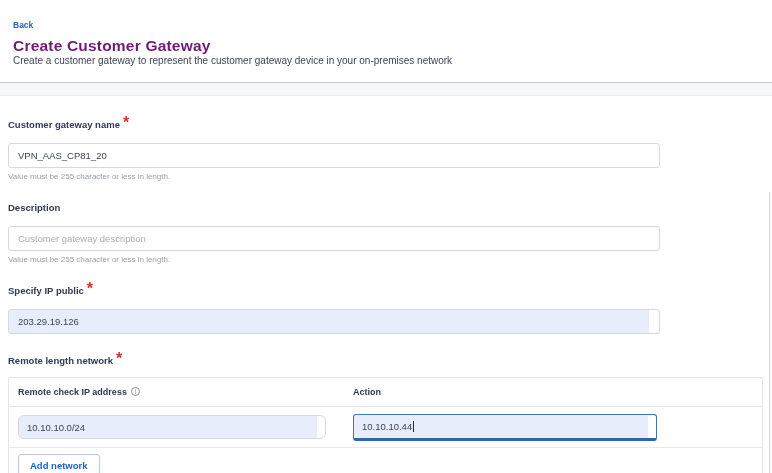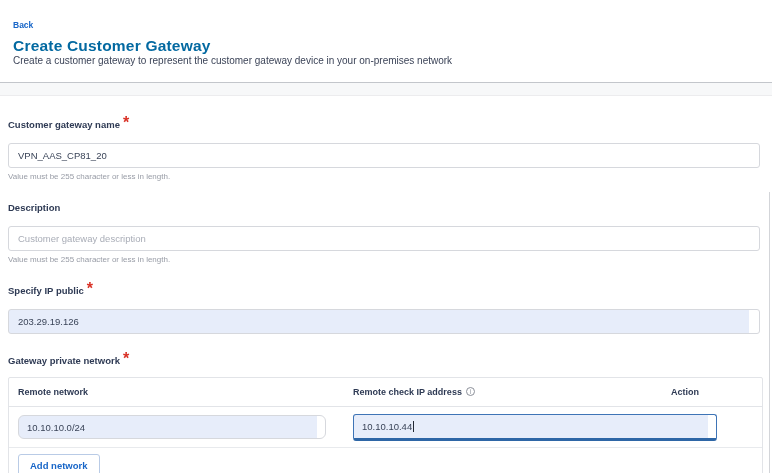--- a/index.html
+++ b/index.html
@@ -2,33 +2,33 @@
 <html><head>
 <meta charset="utf-8">
 <style>
   * { margin:0; padding:0; box-sizing:border-box; }
   html,body { width:772px; height:473px; background:#ffffff; overflow:hidden;
               font-family:"Liberation Sans", sans-serif; }
 
   
   .page-header { padding:14px 13px 0 13px; height:83px; border-bottom:1px solid #c3c6cb; position:relative; }
   .back-link { font-size:8.5px; font-weight:bold; color:#1866c8; cursor:pointer; display:inline-block;text-align:center; }
-  .page-title { font-size:15.5px; font-weight:bold; color:#0369a1; margin-top:5px; letter-spacing:.2px; }
+  .page-title { font-size:15.5px; font-weight:bold; color:#701a75; margin-top:5px; letter-spacing:.2px; }
   .page-subtitle { font-size:10px; color:#3c4458; margin-top:0; }
   .header-strip { height:13px; background:#f7f8f9; border-bottom:1px solid #ececee; }
 
   .content { position:relative; padding:18px 0 0 8px; }
   .right-border { position:absolute; left:769px; top:96px; bottom:0; width:1px; background:#d3d5d9; }
 
   
   .field-label { font-size:9.5px; font-weight:bold; color:#2e3a54; }
   .req { color:#d93025; font-weight:bold; margin-left:3px; }
   .helper { font-size:8px; color:#989ca6; margin-top:4px; }
 
-  .txt-input { display:block; width:752px; height:25px; border:1px solid #d6d8dd; border-radius:3px;
+  .txt-input { display:block; width:652px; height:25px; border:1px solid #d6d8dd; border-radius:3px;
                background:#ffffff; font-family:"Liberation Sans", sans-serif; font-size:9.5px;
                color:#3a4458; padding:0 9px; outline:none; margin-top:11px; }
   .txt-input::placeholder { color:#a9adb7; }
 
   .fill-lav { background-color:#ffffff;
               background-image:linear-gradient(to right,#e7edfa,#e7edfa);
               background-size:calc(100% - 10px) 100%; background-repeat:no-repeat; }
 
   .gap-a { margin-top:16px; }
   .gap-b { margin-top:16px; }
@@ -42,21 +42,21 @@
                color:#8b8f99; font-size:6.5px; font-weight:normal; align-items:center; justify-content:center;
                vertical-align:1px; margin-left:4px; font-style:normal; cursor:pointer; }
   .net-row { display:grid; grid-template-columns:335px 318px 1fr; border-bottom:1px solid #e8eaed;
              height:41px; align-items:center; }
   .cell { padding-left:9px; }
   .cell-input { width:308px; height:24px; border:1px solid #d6d8dd; border-radius:6px;
                 font-family:"Liberation Sans", sans-serif; font-size:9.5px; color:#3a4458;
                 padding:0 8px; outline:none; }
   .cell-input.fill-lav { background-size:calc(100% - 8px) 100%; }
   
-  .focus-input { width:364px; height:27px; border:1px solid #3e74b6; border-bottom:3px solid #2e66a6;
+  .focus-input { width:304px; height:27px; border:1px solid #3e74b6; border-bottom:3px solid #2e66a6;
                  border-radius:3px; font-size:9.5px; color:#3a4458; padding:0 8px;
                  display:flex; align-items:center;
                  background-color:#fff; background-image:linear-gradient(to right,#e7edfa,#e7edfa);
                  background-size:calc(100% - 8px) 100%; background-repeat:no-repeat; }
   .caret { display:inline-block; width:1px; height:11px; background:#222833; margin-left:1px; }
 
   .net-foot { padding:6px 9px 8px 9px; }
   .add-btn { background:#ffffff; border:1px solid #b9cbe6; border-radius:3px; color:#1866c8;
              font-family:"Liberation Sans", sans-serif; font-size:9.5px; font-weight:bold;
              padding:5px 11px; cursor:pointer; }
@@ -85,27 +85,24 @@
     <input class="txt-input" type="text" placeholder="Customer gateway description" style="">
     <div class="helper">Value must be 255 character or less in length.</div>
   </div>
 
   <div class="gap-b">
     <span class="field-label">Specify IP public</span><span class="req">*</span>
     <input class="txt-input fill-lav" type="text" value="203.29.19.126" style="">
   </div>
 
   <div class="gap-b">
-    <span class="field-label">Gateway private network</span><span class="req">*</span>
+    <span class="field-label">Remote length network</span><span class="req">*</span>
 
     <div class="net-box">
       <div class="net-head">
-        <div>
-          <span>Remote network</span>
-        </div>
         <div>
           <span>Remote check IP address</span><span class="info-icon">i</span>
         </div>
         <div>
           <span>Action</span>
         </div>
       </div>
 
       <div class="net-row">
         <div class="cell">

